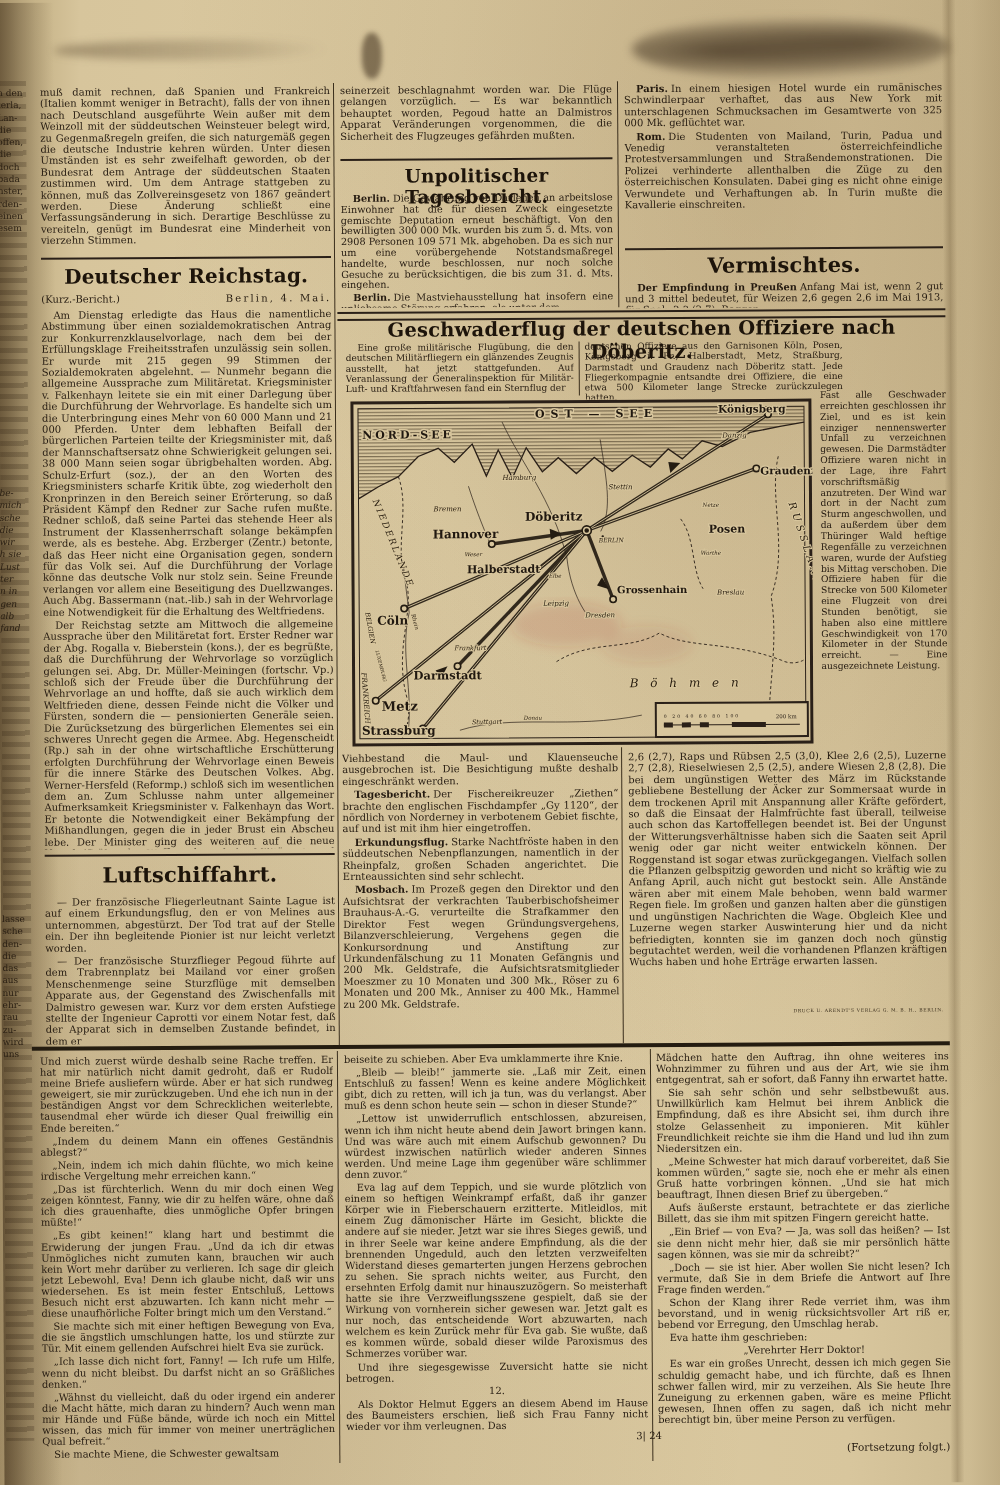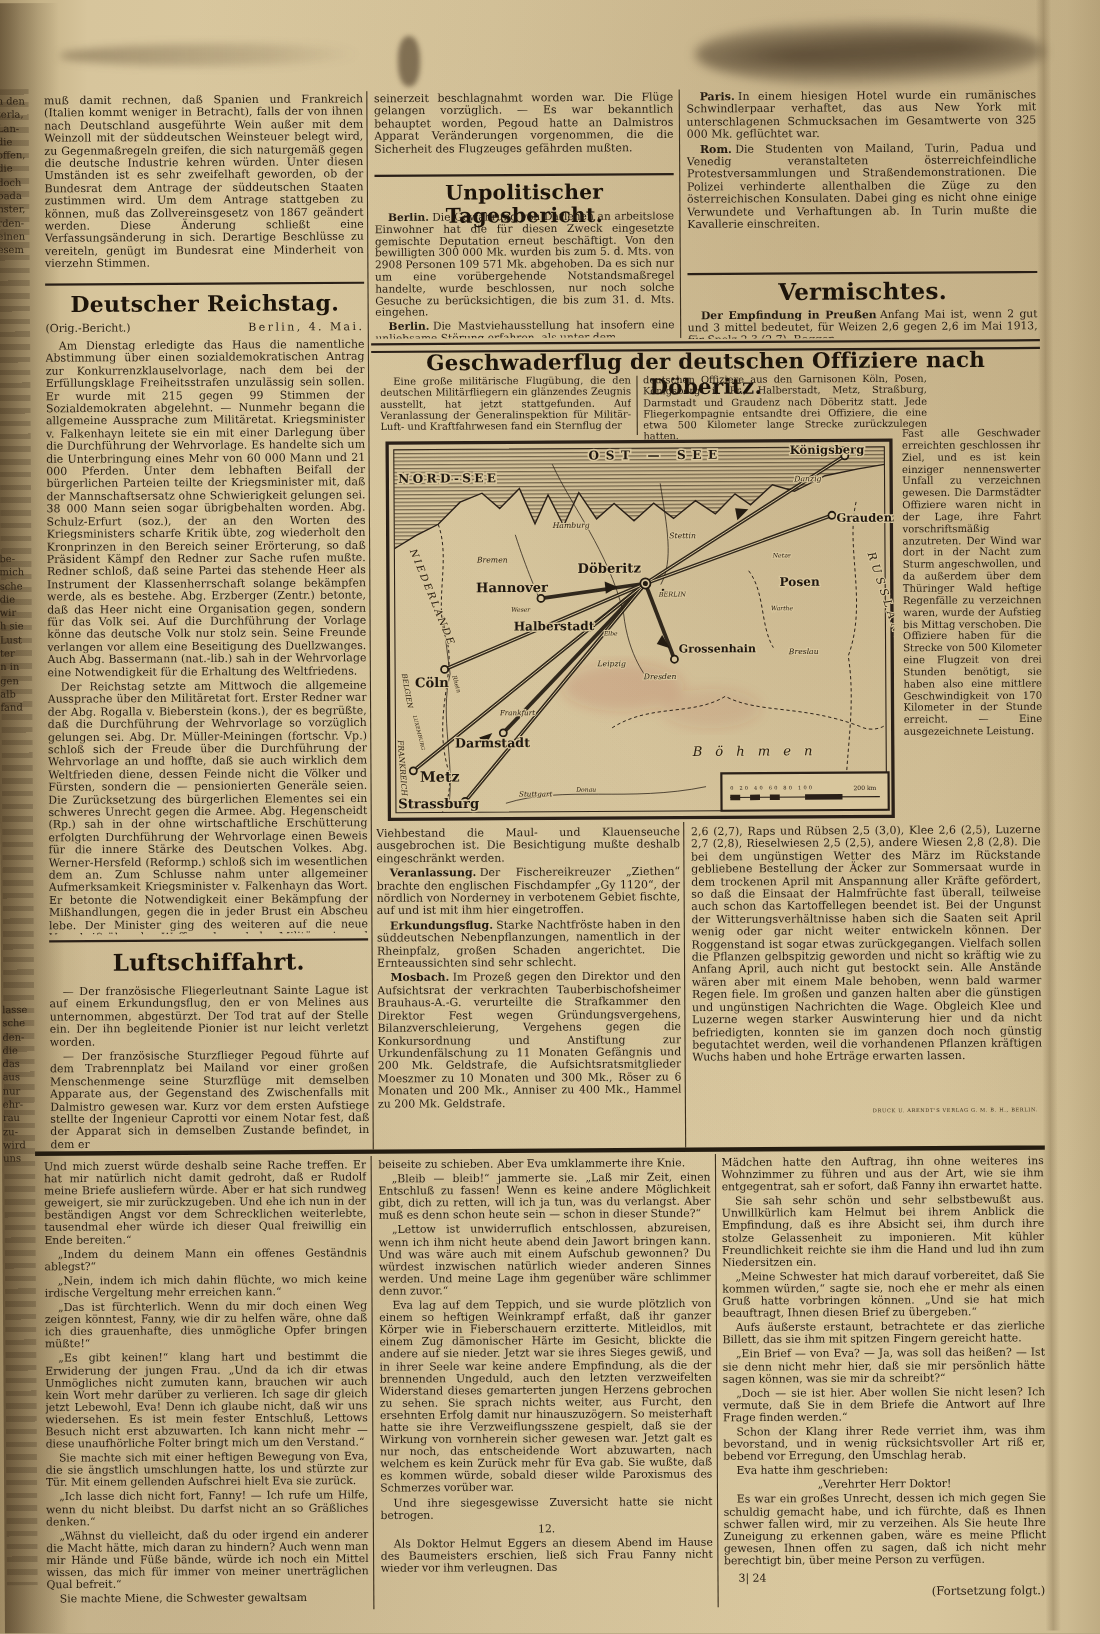--- a/index.html
+++ b/index.html
@@ -64,21 +64,21 @@
         <span>die</span>
         <span>offen,</span>
         <span>die</span>
         <span>doch</span>
         <span>bada</span>
         <span>nster,</span>
         <span>rden-</span>
         <span>einen</span>
         <span>esem</span>
       </div>
-    <div class="abs frag-cluster" style="top:500px;height:150px;">
+    <div class="abs frag-cluster" style="top:484px;height:150px;font-style:italic;">
         <span>be-</span>
         <span>mich</span>
         <span>sche</span>
         <span>die</span>
         <span>wir</span>
         <span>h sie</span>
         <span>Lust</span>
         <span>ter</span>
         <span>n in</span>
         <span>gen</span>
@@ -107,21 +107,21 @@
     <div class="abs vrule" style="left:337px;top:82px;height:962px;"></div>
     <div class="abs vrule" style="left:621px;top:82px;height:226px;"></div>
     <div class="abs vrule" style="left:621px;top:748px;height:296px;"></div>
 
     <div class="abs txt" style="left:44px;top:84px;width:290px;height:168px;">
       <p class="noindent">muß damit rechnen, daß Spanien und Frankreich (Italien kommt weniger in Betracht), falls der von ihnen nach Deutschland ausgeführte Wein außer mit dem Weinzoll mit der süddeutschen Weinsteuer belegt wird, zu Gegenmaßregeln greifen, die sich naturgemäß gegen die deutsche Industrie kehren würden. Unter diesen Umständen ist es sehr zweifelhaft geworden, ob der Bundesrat dem Antrage der süddeutschen Staaten zustimmen wird. Um dem Antrage stattgeben zu können, muß das Zollvereinsgesetz von 1867 geändert werden. Diese Änderung schließt eine Verfassungsänderung in sich. Derartige Beschlüsse zu vereiteln, genügt im Bundesrat eine Minderheit von vierzehn Stimmen.</p>
     </div>
     <div class="abs hrule" style="left:44px;top:255px;width:290px;"></div>
     <div class="abs headline" style="left:44px;top:262px;width:290px;font-size:20px;">Deutscher Reichstag.</div>
     <div class="abs byline" style="left:44px;top:291px;width:290px;">
-      <span>(Orig.-Bericht.)</span>
+      <span>(Kurz.-Bericht.)</span>
       <span class="spaced">Berlin, 4. Mai.</span>
     </div>
     <div class="abs txt" style="left:44px;top:307px;width:290px;height:540px;">
       <p>Am Dienstag erledigte das Haus die namentliche Abstimmung über einen sozialdemokratischen Antrag zur Konkurrenzklauselvorlage, nach dem bei der Erfüllungsklage Freiheitsstrafen unzulässig sein sollen. Er wurde mit 215 gegen 99 Stimmen der Sozialdemokraten abgelehnt. — Nunmehr begann die allgemeine Aussprache zum Militäretat. Kriegsminister v. Falkenhayn leitete sie ein mit einer Darlegung über die Durchführung der Wehrvorlage. Es handelte sich um die Unterbringung eines Mehr von 60 000 Mann und 21 000 Pferden. Unter dem lebhaften Beifall der bürgerlichen Parteien teilte der Kriegsminister mit, daß der Mannschaftsersatz ohne Schwierigkeit gelungen sei. 38 000 Mann seien sogar übrigbehalten worden. Abg. Schulz-Erfurt (soz.), der an den Worten des Kriegsministers scharfe Kritik übte, zog wiederholt den Kronprinzen in den Bereich seiner Erörterung, so daß Präsident Kämpf den Redner zur Sache rufen mußte. Redner schloß, daß seine Partei das stehende Heer als Instrument der Klassenherrschaft solange bekämpfen werde, als es bestehe. Abg. Erzberger (Zentr.) betonte, daß das Heer nicht eine Organisation gegen, sondern für das Volk sei. Auf die Durchführung der Vorlage könne das deutsche Volk nur stolz sein. Seine Freunde verlangen vor allem eine Beseitigung des Duellzwanges. Auch Abg. Bassermann (nat.-lib.) sah in der Wehrvorlage eine Notwendigkeit für die Erhaltung des Weltfriedens.</p>
       <p>Der Reichstag setzte am Mittwoch die allgemeine Aussprache über den Militäretat fort. Erster Redner war der Abg. Rogalla v. Bieberstein (kons.), der es begrüßte, daß die Durchführung der Wehrvorlage so vorzüglich gelungen sei. Abg. Dr. Müller-Meiningen (fortschr. Vp.) schloß sich der Freude über die Durchführung der Wehrvorlage an und hoffte, daß sie auch wirklich dem Weltfrieden diene, dessen Feinde nicht die Völker und Fürsten, sondern die — pensionierten Generäle seien. Die Zurücksetzung des bürgerlichen Elementes sei ein schweres Unrecht gegen die Armee. Abg. Hegenscheidt (Rp.) sah in der ohne wirtschaftliche Erschütterung erfolgten Durchführung der Wehrvorlage einen Beweis für die innere Stärke des Deutschen Volkes. Abg. Werner-Hersfeld (Reformp.) schloß sich im wesentlichen dem an. Zum Schlusse nahm unter allgemeiner Aufmerksamkeit Kriegsminister v. Falkenhayn das Wort. Er betonte die Notwendigkeit einer Bekämpfung der Mißhandlungen, gegen die in jeder Brust ein Abscheu lebe. Der Minister ging des weiteren auf die neue Vorschrift über den Waffengebrauch des Militärs ein und betonte, daß die neuen Vorschriften lediglich eine genaue Abgrenzung zwischen Zivil- und Militärgewalt seien. In bezug auf den Wehrverein erklärte der Kriegsminister, daß keinerlei Beziehungen zwischen Armee und dem Verein bestehen. Darauf vertagte sich das Haus.</p>
     </div>
     <div class="abs hrule" style="left:44px;top:852px;width:290px;"></div>
     <div class="abs headline" style="left:44px;top:860px;width:290px;font-size:21px;">Luftschiffahrt.</div>
     <div class="abs txt" style="left:44px;top:894px;width:290px;height:148px;">
       <p>— Der französische Fliegerleutnant Sainte Lague ist auf einem Erkundungsflug, den er von Melines aus unternommen, abgestürzt. Der Tod trat auf der Stelle ein. Der ihn begleitende Pionier ist nur leicht verletzt worden.</p>
@@ -283,21 +283,21 @@
         <text x="424" y="320" font-size="5.5" fill="#2a2018">200 km</text>
       </g>
     </svg>
 
     <div class="abs txt" style="left:822px;top:392px;width:126px;height:352px;font-size:9.2px;line-height:10.85px;">
       <p class="noindent">Fast alle Geschwader erreichten geschlossen ihr Ziel, und es ist kein einziger nennenswerter Unfall zu verzeichnen gewesen. Die Darmstädter Offiziere waren nicht in der Lage, ihre Fahrt vorschriftsmäßig anzutreten. Der Wind war dort in der Nacht zum Sturm angeschwollen, und da außerdem über dem Thüringer Wald heftige Regenfälle zu verzeichnen waren, wurde der Aufstieg bis Mittag verschoben. Die Offiziere haben für die Strecke von 500 Kilometer eine Flugzeit von drei Stunden benötigt, sie haben also eine mittlere Geschwindigkeit von 170 Kilometer in der Stunde erreicht. — Eine ausgezeichnete Leistung.</p>
     </div>
 
     <div class="abs txt" style="left:342px;top:752px;width:276px;height:292px;">
       <p class="noindent">Viehbestand die Maul- und Klauenseuche ausgebrochen ist. Die Besichtigung mußte deshalb eingeschränkt werden.</p>
-      <p><b class="lead">Veranlassung.</b><span>Der Fischereikreuzer „Ziethen“ brachte den englischen Fischdampfer „Gy 1120“, der nördlich von Norderney in verbotenem Gebiet fischte, auf und ist mit ihm hier eingetroffen.</span></p>
+      <p><b class="lead">Tagesbericht.</b><span>Der Fischereikreuzer „Ziethen“ brachte den englischen Fischdampfer „Gy 1120“, der nördlich von Norderney in verbotenem Gebiet fischte, auf und ist mit ihm hier eingetroffen.</span></p>
       <p><b class="lead">Erkundungsflug.</b><span>Starke Nachtfröste haben in den süddeutschen Nebenpflanzungen, namentlich in der Rheinpfalz, großen Schaden angerichtet. Die Ernteaussichten sind sehr schlecht.</span></p>
       <p><b class="lead">Mosbach.</b><span>Im Prozeß gegen den Direktor und den Aufsichtsrat der verkrachten Tauberbischofsheimer Brauhaus-A.-G. verurteilte die Strafkammer den Direktor Fest wegen Gründungsvergehens, Bilanzverschleierung, Vergehens gegen die Konkursordnung und Anstiftung zur Urkundenfälschung zu 11 Monaten Gefängnis und 200 Mk. Geldstrafe, die Aufsichtsratsmitglieder Moeszmer zu 10 Monaten und 300 Mk., Röser zu 6 Monaten und 200 Mk., Anniser zu 400 Mk., Hammel zu 200 Mk. Geldstrafe.</span></p>
     </div>
     <div class="abs txt" style="left:628px;top:752px;width:318px;height:258px;">
       <p class="noindent">2,6 (2,7), Raps und Rübsen 2,5 (3,0), Klee 2,6 (2,5), Luzerne 2,7 (2,8), Rieselwiesen 2,5 (2,5), andere Wiesen 2,8 (2,8). Die bei dem ungünstigen Wetter des März im Rückstande gebliebene Bestellung der Äcker zur Sommersaat wurde in dem trockenen April mit Anspannung aller Kräfte gefördert, so daß die Einsaat der Halmfrüchte fast überall, teilweise auch schon das Kartoffellegen beendet ist. Bei der Ungunst der Witterungsverhältnisse haben sich die Saaten seit April wenig oder gar nicht weiter entwickeln können. Der Roggenstand ist sogar etwas zurückgegangen. Vielfach sollen die Pflanzen gelbspitzig geworden und nicht so kräftig wie zu Anfang April, auch nicht gut bestockt sein. Alle Anstände wären aber mit einem Male behoben, wenn bald warmer Regen fiele. Im großen und ganzen halten aber die günstigen und ungünstigen Nachrichten die Wage. Obgleich Klee und Luzerne wegen starker Auswinterung hier und da nicht befriedigten, konnten sie im ganzen doch noch günstig begutachtet werden, weil die vorhandenen Pflanzen kräftigen Wuchs haben und hohe Erträge erwarten lassen.</p>
     </div>
     <div class="abs imprint" style="left:730px;top:1010px;width:212px;">DRUCK U. ARENDT'S VERLAG G. M. B. H., BERLIN.</div>
 
     <div class="abs hrule-heavy" style="left:30px;top:1044px;width:918px;"></div>
 
@@ -332,17 +332,17 @@
       <p>„Meine Schwester hat mich darauf vorbereitet, daß Sie kommen würden,“ sagte sie, noch ehe er mehr als einen Gruß hatte vorbringen können. „Und sie hat mich beauftragt, Ihnen diesen Brief zu übergeben.“</p>
       <p>Aufs äußerste erstaunt, betrachtete er das zierliche Billett, das sie ihm mit spitzen Fingern gereicht hatte.</p>
       <p>„Ein Brief — von Eva? — Ja, was soll das heißen? — Ist sie denn nicht mehr hier, daß sie mir persönlich hätte sagen können, was sie mir da schreibt?“</p>
       <p>„Doch — sie ist hier. Aber wollen Sie nicht lesen? Ich vermute, daß Sie in dem Briefe die Antwort auf Ihre Frage finden werden.“</p>
       <p>Schon der Klang ihrer Rede verriet ihm, was ihm bevorstand, und in wenig rücksichtsvoller Art riß er, bebend vor Erregung, den Umschlag herab.</p>
       <p>Eva hatte ihm geschrieben:</p>
       <p class="center">„Verehrter Herr Doktor!</p>
       <p>Es war ein großes Unrecht, dessen ich mich gegen Sie schuldig gemacht habe, und ich fürchte, daß es Ihnen schwer fallen wird, mir zu verzeihen. Als Sie heute Ihre Zuneigung zu erkennen gaben, wäre es meine Pflicht gewesen, Ihnen offen zu sagen, daß ich nicht mehr berechtigt bin, über meine Person zu verfügen.</p>
     </div>
 
-    <div class="abs sig" style="left:667px;top:1431px;">3| 24</div>
+    <div class="abs sig" style="left:632px;top:1431px;">3| 24</div>
     <div class="abs forts" style="left:750px;top:1443px;width:196px;">(Fortsetzung folgt.)</div>
 
   </div>
 </div>
 
 </body></html>

